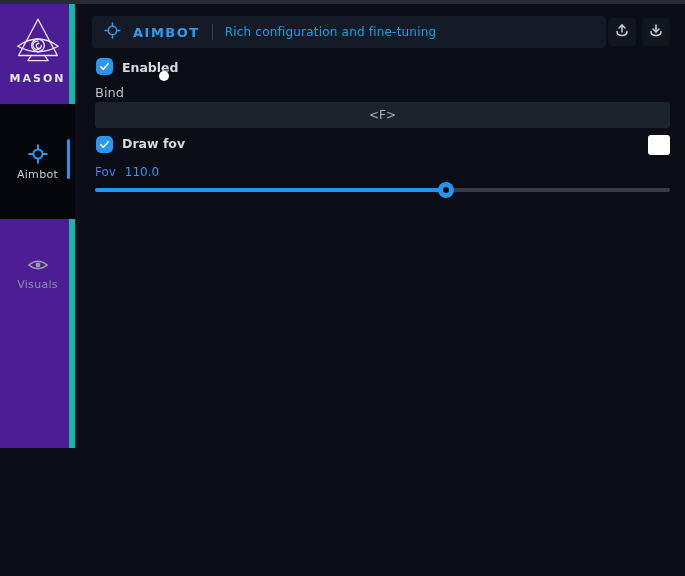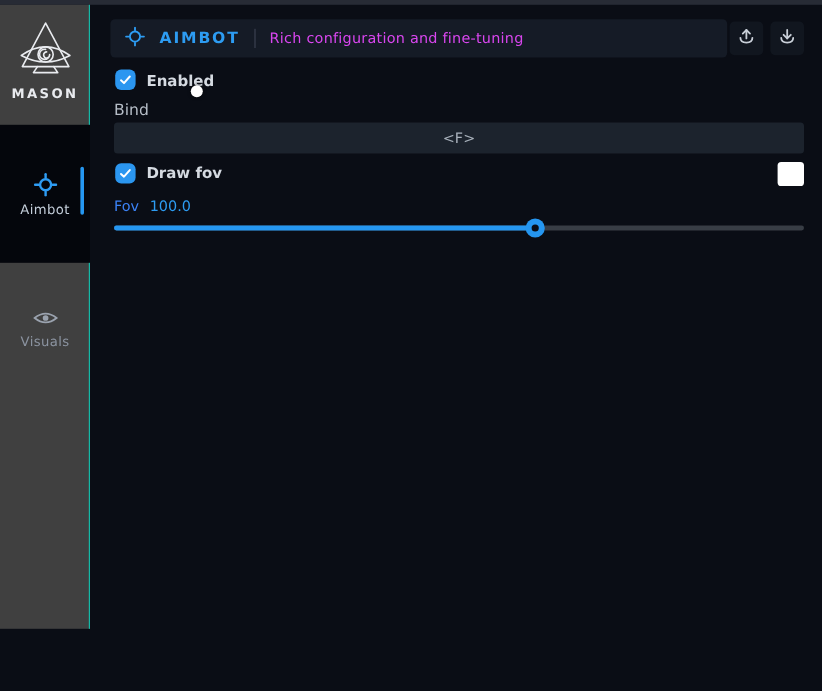--- a/index.html
+++ b/index.html
@@ -9,22 +9,22 @@
     background: #0a0d15;
     font-family: "DejaVu Sans", "Liberation Sans", sans-serif;
     color: #d5dae1;
   }
   .top-strip {
     position: absolute; left: 0; top: 0; width: 685px; height: 4px;
     background: #272b35;
   }
   
   .sidebar {
-    position: absolute; left: 0; top: 4px; width: 75px; height: 520px;
-    background: #404040; border-right: 1px solid #14b8a6;
+    position: absolute; left: 0; top: 4px; width: 75px; height: 444px;
+    background: #4c1d95; border-right: 6px solid #14b8a6;
   }
   .logo-block { position: absolute; left: 0; top: 10px; width: 75px; text-align: center; }
   .logo-block svg { display: block; margin: 0 auto; }
   .logo-title {
     margin-top: 2px; font-size: 11px; font-weight: bold;
     letter-spacing: 2px; color: #e9ebef;
   }
   .nav-item {
     position: absolute; left: 0; width: 75px; text-align: center;
     cursor: pointer;
@@ -47,21 +47,21 @@
     display: flex; align-items: center; padding: 0 12px;
   }
   .header-bar svg { flex: 0 0 auto; }
   .header-title {
     margin-left: 12px; font-size: 13px; font-weight: bold;
     letter-spacing: 1.5px; color: #2d9cf2;
   }
   .header-divider {
     width: 1px; height: 16px; background: #3a4250; margin: 0 12px;
   }
-  .header-subtitle { font-size: 12px; color: #d946ef; letter-spacing: 0.2px; }
+  .header-subtitle { font-size: 12px; color: #0ea5e9; letter-spacing: 0.2px; }
   .icon-btn {
     position: absolute; top: 18px; width: 28px; height: 28px;
     background: #11161f; border-radius: 4px;
     display: flex; align-items: center; justify-content: center; cursor: pointer;
   }
   .icon-btn.upload { left: 608px; }
   .icon-btn.download { left: 642px; }
   
   .checkbox {
     position: absolute; width: 17px; height: 17px; border-radius: 5px;
@@ -219,19 +219,19 @@
     <svg width="11" height="11" viewBox="0 0 12 12">
       <path d="M2 6.5 L4.7 9 L10 3" fill="none" stroke="#ffffff" stroke-width="1.8" stroke-linecap="round" stroke-linejoin="round"></path>
     </svg>
   </span>
 </div>
 <div class="row-label" style="left:122px; top:136px;">Draw fov</div>
 <div class="color-swatch" style="background: rgb(255, 255, 255);"></div>
 
 <div class="fov-label-row">
   <span class="fov-name">Fov</span>
-  <span class="fov-value">100.0</span>
+  <span class="fov-value">110.0</span>
 </div>
 
 <div class="slider-track">
   <div class="slider-fill" style="width: 61%; background: rgb(37, 150, 240);"></div>
   <div class="slider-handle" style="left: calc(61% - 8px); background: rgb(37, 150, 240);"></div>
 </div>
 
 </body></html>

